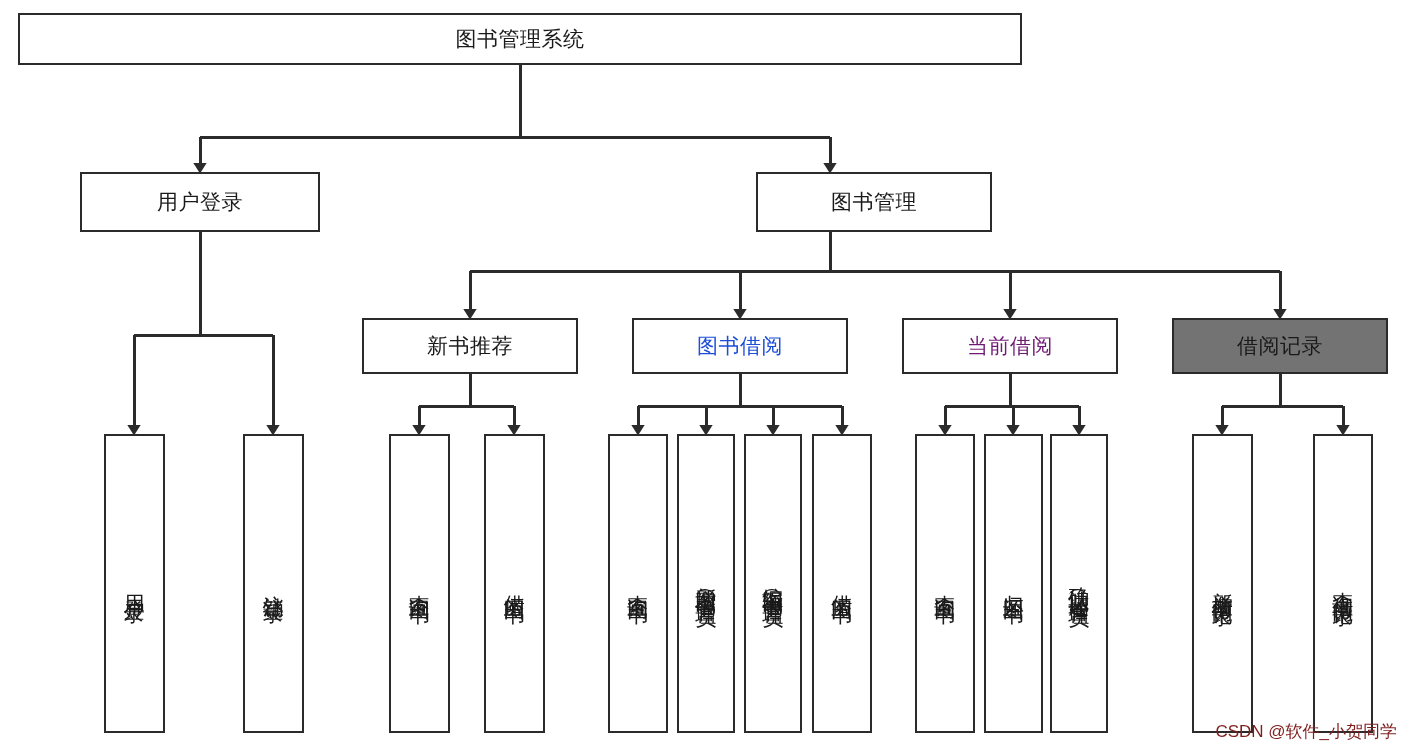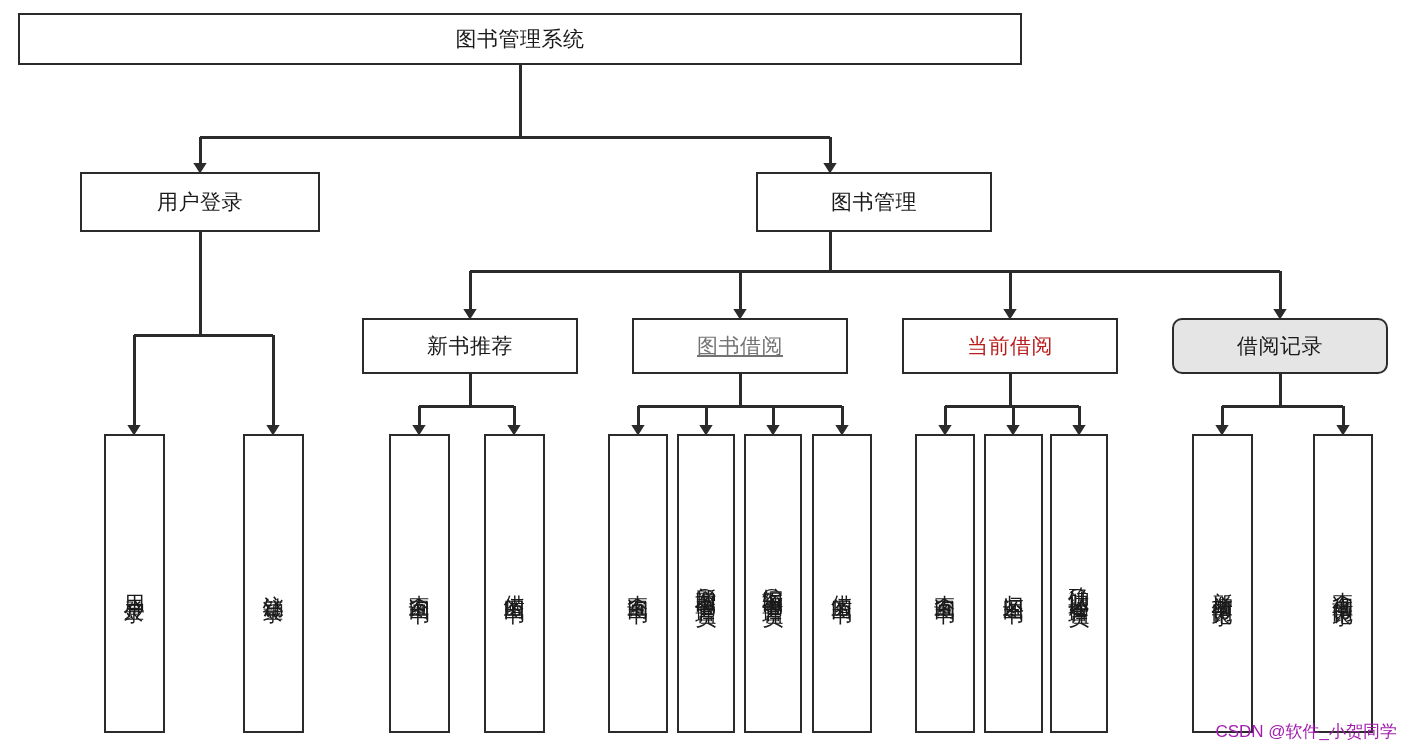--- a/index.html
+++ b/index.html
@@ -127,27 +127,27 @@
   <div class="node" style="left: 80px; top: 172px; width: 240px; height: 60px; border-color: rgb(43, 43, 43); background: rgb(255, 255, 255); color: rgb(26, 26, 26);">
     <span class="lbl">用户登录</span>
   </div>
   <div class="node" style="left: 712px; top: 172px; width: 236px; height: 60px; border-color: rgb(43, 43, 43); background: rgb(255, 255, 255); color: rgb(26, 26, 26); margin-left: 44px;">
     <span class="lbl">图书管理</span>
   </div>
 
   <div class="node" style="left: 362px; top: 318px; width: 216px; height: 56px; border-color: rgb(43, 43, 43); background: rgb(255, 255, 255); color: rgb(26, 26, 26);">
     <span class="lbl">新书推荐</span>
   </div>
-  <div class="node" style="left: 632px; top: 318px; width: 216px; height: 56px; border-color: rgb(43, 43, 43); background: rgb(255, 255, 255); color: #737373; text-decoration: underline;">
+  <div class="node" style="left: 632px; top: 318px; width: 216px; height: 56px; border-color: rgb(43, 43, 43); background: rgb(255, 255, 255); color: #1d4ed8;">
     <span class="lbl">图书借阅</span>
   </div>
-  <div class="node" style="left: 902px; top: 318px; width: 216px; height: 56px; border-color: rgb(43, 43, 43); background: rgb(255, 255, 255); color: #b91c1c;">
+  <div class="node" style="left: 902px; top: 318px; width: 216px; height: 56px; border-color: rgb(43, 43, 43); background: rgb(255, 255, 255); color: #701a75;">
     <span class="lbl">当前借阅</span>
   </div>
-  <div class="node" style="left: 1172px; top: 318px; width: 216px; height: 56px; border-color: rgb(43, 43, 43); background: #e5e5e5; color: rgb(26, 26, 26); border-radius: 10px;">
+  <div class="node" style="left: 1172px; top: 318px; width: 216px; height: 56px; border-color: rgb(43, 43, 43); background: #737373; color: rgb(26, 26, 26);">
     <span class="lbl">借阅记录</span>
   </div>
 
   <div class="node vertical" style="left: 104px; top: 434px; width: 61px; height: 299px; border-color: rgb(43, 43, 43); background: rgb(255, 255, 255); color: rgb(26, 26, 26);">
     <span class="lbl">用户登录</span>
   </div>
   <div class="node vertical" style="left: 243px; top: 434px; width: 61px; height: 299px; border-color: rgb(43, 43, 43); background: rgb(255, 255, 255); color: rgb(26, 26, 26);">
     <span class="lbl">注销登录</span>
   </div>
   <div class="node vertical" style="left: 389px; top: 434px; width: 61px; height: 299px; border-color: rgb(43, 43, 43); background: rgb(255, 255, 255); color: rgb(26, 26, 26);">
@@ -177,14 +177,14 @@
   <div class="node vertical" style="left: 1050px; top: 434px; width: 58px; height: 299px; border-color: rgb(43, 43, 43); background: rgb(255, 255, 255); color: rgb(26, 26, 26);">
     <span class="lbl">确认归还（管理员）</span>
   </div>
   <div class="node vertical" style="left: 1192px; top: 434px; width: 61px; height: 299px; border-color: rgb(43, 43, 43); background: rgb(255, 255, 255); color: rgb(26, 26, 26);">
     <span class="lbl">新增借阅记录</span>
   </div>
   <div class="node vertical" style="left: 1313px; top: 434px; width: 60px; height: 299px; border-color: rgb(43, 43, 43); background: rgb(255, 255, 255); color: rgb(26, 26, 26);">
     <span class="lbl">查询借阅记录</span>
   </div>
 
-  <div class="watermark" style="color: #a21caf;">CSDN @软件_小贺同学</div>
+  <div class="watermark" style="color: #7f1d1d;">CSDN @软件_小贺同学</div>
 </div>
 
 </body></html>

